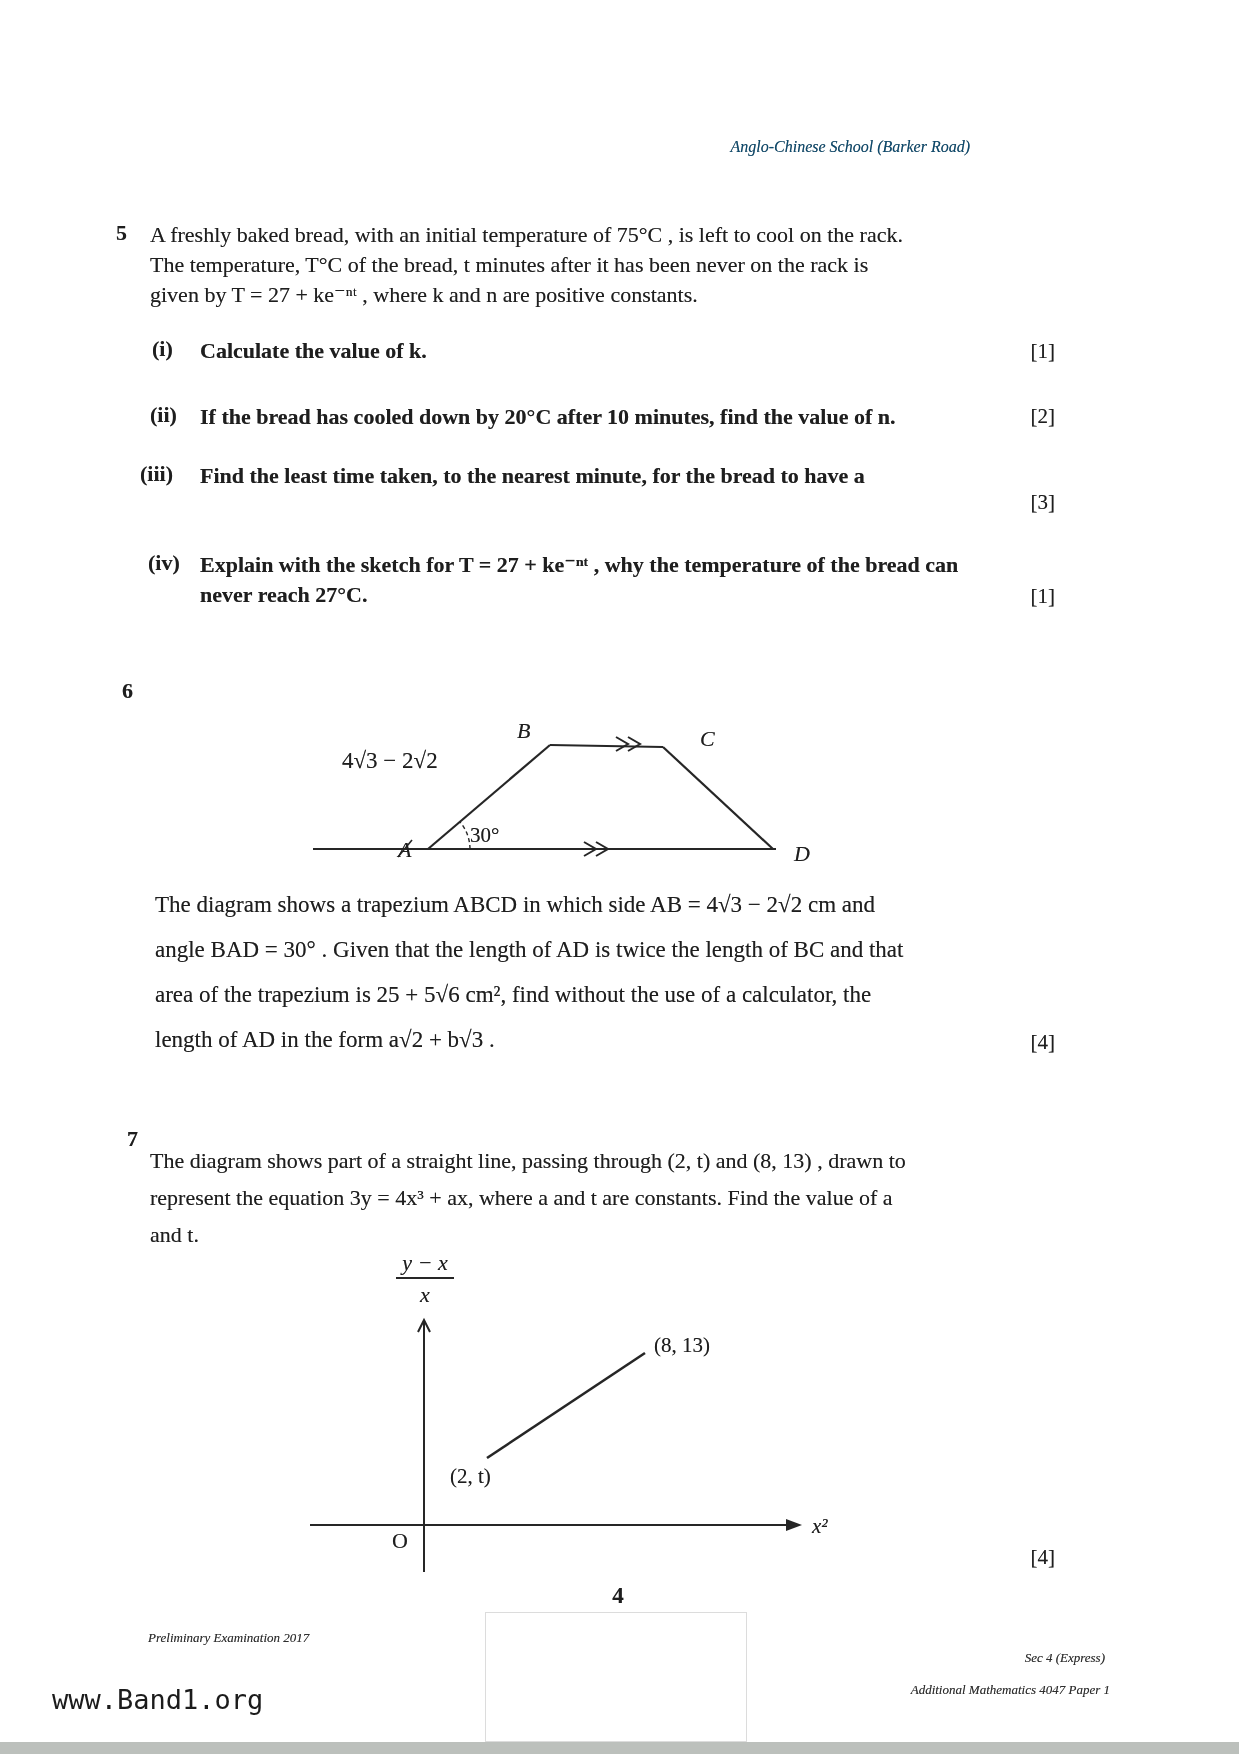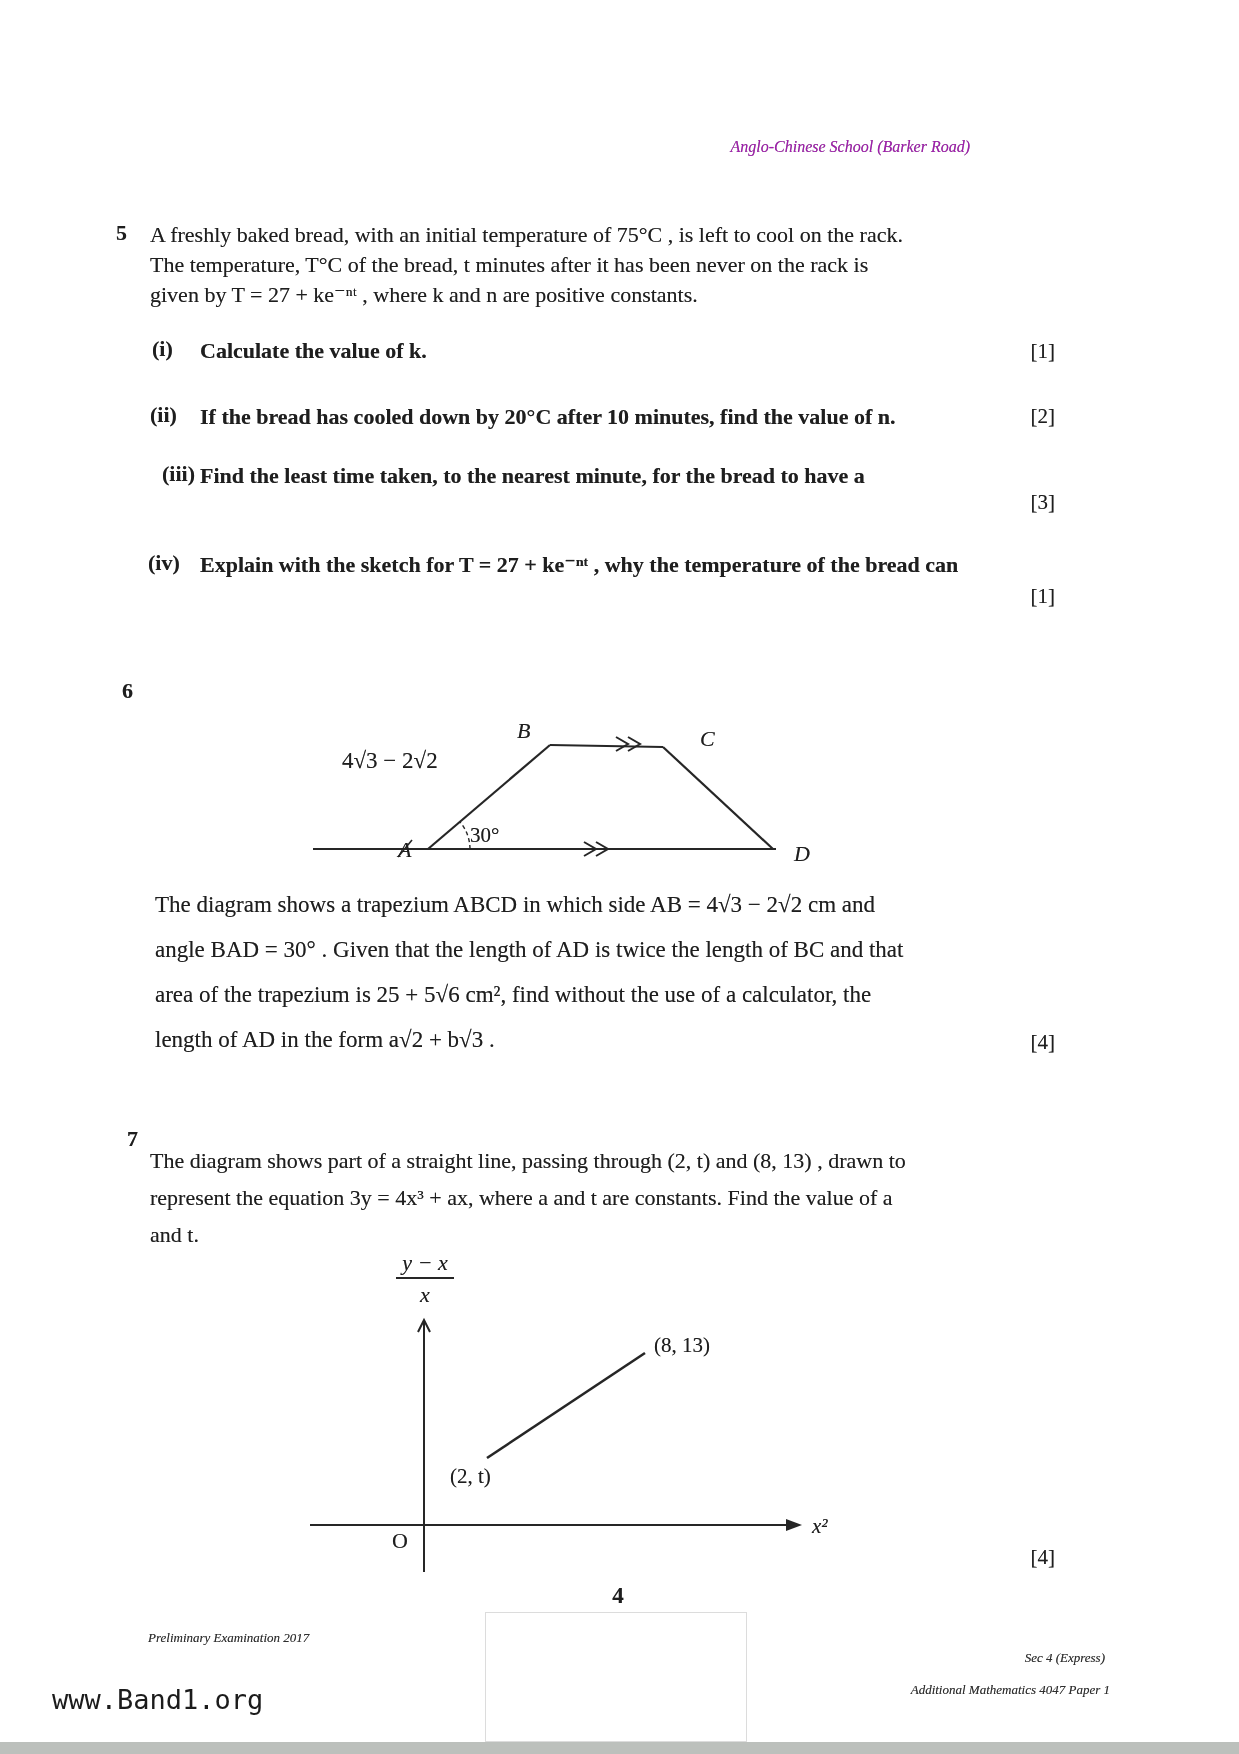--- a/index.html
+++ b/index.html
@@ -8,21 +8,21 @@
     width:1239px;height:1754px;
     margin:0 auto;
     background:#ffffff;
     font-family:"Liberation Serif","DejaVu Serif",serif;
     color:#1e1e1e;
     overflow:hidden;
     text-shadow:0 0 0.6px rgba(30,30,30,.5);
   }
   .abs{position:absolute;}
   .right{text-align:right;}
-  .hdr{font-size:16px;font-style:italic;color:#a21caf;}
+  .hdr{font-size:16px;font-style:italic;color:#0c4a6e;}
   .qnum{font-size:22px;font-weight:bold;}
   .body22{font-size:22px;line-height:30px;white-space:nowrap;}
   .body22 .ln{height:30px;}
   .part-label{font-size:22px;font-weight:bold;}
   .part-text{font-size:22px;line-height:30px;white-space:nowrap;}
   .part-text .ln{height:30px;font-weight:bold;}
   .q6p{font-size:23px;line-height:45px;white-space:nowrap;}
   .q6p .ln{height:45px;}
   .q7p{font-size:22px;line-height:37px;white-space:nowrap;}
   .q7p .ln{height:37px;}
@@ -58,29 +58,30 @@
     <div class="ln">Calculate the value of k.</div>
   </div>
   <div class="mark" style="top:339px;">[1]</div>
 
   <div class="abs part-label" style="left:150px;top:402px;">(ii)</div>
   <div class="abs part-text" style="left:200px;top:402px;">
     <div class="ln">If the bread has cooled down by 20°C  after 10 minutes, find the value of n.</div>
   </div>
   <div class="mark" style="top:404px;">[2]</div>
 
-  <div class="abs part-label" style="left:162px;top:461px;">(iii)</div>
+  <div class="abs part-label" style="left:140px;top:461px;">(iii)</div>
   <div class="abs part-text" style="left:200px;top:461px;">
     <div class="ln">Find the least time taken, to the nearest minute, for the bread to have a</div>
   </div>
   <div class="mark" style="top:490px;">[3]</div>
 
   <div class="abs part-label" style="left:148px;top:550px;">(iv)</div>
   <div class="abs part-text" style="left:200px;top:550px;">
     <div class="ln">Explain with the sketch for T = 27 + ke⁻ⁿᵗ , why the temperature of the bread can</div>
+    <div class="ln">never reach 27°C.</div>
   </div>
   <div class="mark" style="top:584px;">[1]</div>
 
   <div class="abs qnum" style="left:122px;top:678px;">6</div>
 
   <svg class="abs" style="left:300px;top:700px;" width="530" height="175" viewBox="0 0 530 175">
 
     <path class="stroke" d="M 13 149 L 476 149" stroke-width="2.2"></path>
 
     <path class="stroke" d="M 128 149 L 250 45" stroke-width="2.2"></path>

